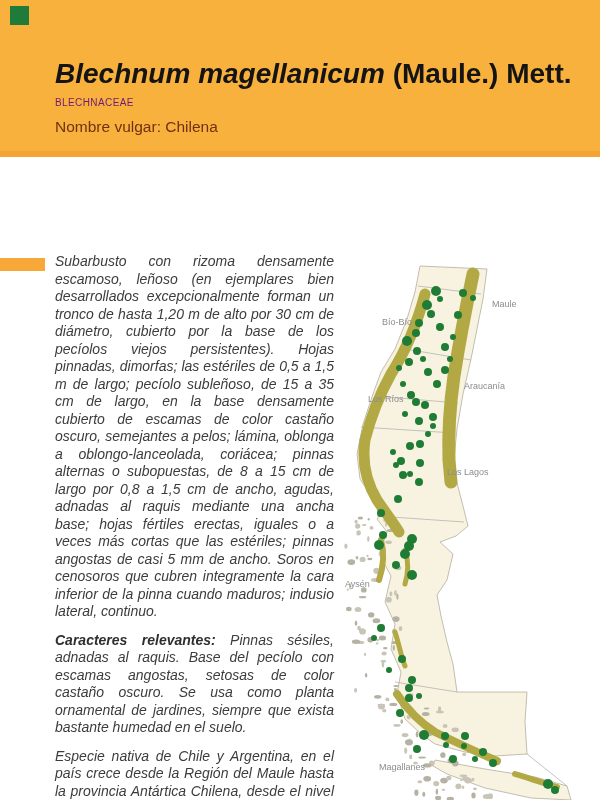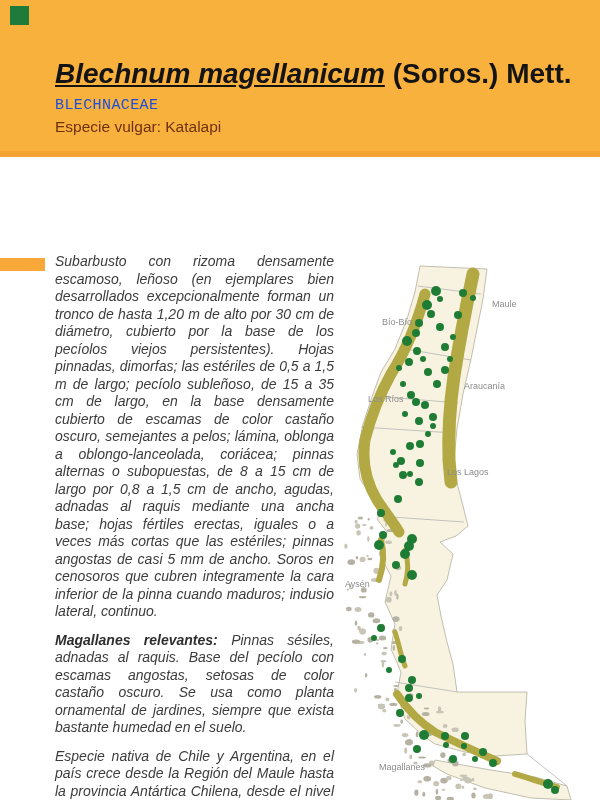--- a/index.html
+++ b/index.html
@@ -4,22 +4,22 @@
 <style>
   html,body{margin:0;padding:0;}
   body{font-family:"Liberation Sans",sans-serif;background:#ffffff;}
   #page{position:relative;width:600px;height:800px;background:#ffffff;overflow:hidden;}
 
   
   .header{position:absolute;left:0;top:0;width:600px;height:157px;
           background:#F9B13E;border-bottom:6px solid #F3A435;box-sizing:border-box;}
   .category-square{position:absolute;left:10px;top:6px;width:19px;height:19px;background:#1E7B39;}
   .title-line{position:absolute;left:55px;top:58px;font-size:28px;font-weight:bold;color:#141414;white-space:nowrap;}
-  .title-line .species{font-style:italic;text-decoration:underline;}
-  .family{position:absolute;left:55px;top:97px;font-size:15px;color:#1d4ed8;letter-spacing:0.4px;font-family:Liberation Mono, monospace;}
+  .title-line .species{font-style:italic;}
+  .family{position:absolute;left:55px;top:97px;font-size:10px;color:#701a75;letter-spacing:0.4px;}
   .common-name{position:absolute;left:55px;top:118px;font-size:15.5px;color:#6F3112;}
 
   
   .accent-tab{position:absolute;left:0;top:258px;width:45px;height:13px;background:#F7A838;}
 
   
   .body-col{position:absolute;left:55px;top:253px;width:279px;color:#3C3C3C;
             font-size:14px;line-height:17.5px;text-align:justify;hyphens:auto;-webkit-hyphens:auto;}
   .body-col p{margin:0 0 11px 0;font-style:italic;}
   .body-col .lead{font-weight:bold;color:#2e2e2e;}
@@ -30,31 +30,31 @@
   .map-label{font-family:"Liberation Sans",sans-serif;font-size:9px;fill:#8C8C8C;}
 </style>
 </head>
 <body>
 
 <div id="page">
 
   <div class="header">
     <div class="category-square"></div>
     <div class="title-line">
-      <span class="species">Blechnum magellanicum</span><span> (Soros.) Mett.</span>
+      <span class="species">Blechnum magellanicum</span><span> (Maule.) Mett.</span>
     </div>
     <div class="family">BLECHNACEAE</div>
-    <div class="common-name">Especie vulgar: Katalapi</div>
+    <div class="common-name">Nombre vulgar: Chilena</div>
   </div>
 
   <div class="accent-tab"></div>
 
   <div class="body-col">
     <p>Subarbusto con rizoma densamente escamoso, leñoso (en ejemplares bien desarrollados excepcionalmente forman un tronco de hasta 1,20 m de alto por 30 cm de diámetro, cubierto por la base de los pecíolos viejos persistentes). Hojas pinnadas, dimorfas; las estériles de 0,5 a 1,5 m de largo; pecíolo subleñoso, de 15 a 35 cm de largo, en la base densamente cubierto de escamas de color castaño oscuro, semejantes a pelos; lámina, oblonga a oblongo-lanceolada, coriácea; pinnas alternas o subopuestas, de 8 a 15 cm de largo por 0,8 a 1,5 cm de ancho, agudas, adnadas al raquis mediante una ancha base; hojas fértiles erectas, iguales o a veces más cortas que las estériles; pinnas angostas de casi 5 mm de ancho. Soros en cenosoros que cubren integramente la cara inferior de la pinna cuando maduros; indusio lateral, continuo.</p>
-    <p><span class="lead">Magallanes relevantes:</span><span> Pinnas sésiles, adnadas al raquis. Base del pecíolo con escamas angostas, setosas de color castaño oscuro. Se usa como planta ornamental de jardines, siempre que exista bastante humedad en el suelo.</span></p>
+    <p><span class="lead">Caracteres relevantes:</span><span> Pinnas sésiles, adnadas al raquis. Base del pecíolo con escamas angostas, setosas de color castaño oscuro. Se usa como planta ornamental de jardines, siempre que exista bastante humedad en el suelo.</span></p>
     <p>Especie nativa de Chile y Argentina, en el país crece desde la Región del Maule hasta la provincia Antártica Chilena, desde el nivel del mar hasta los 2.200 m de altitud. Se encuentra comúnmente dentro del bosque y en lugares húmedos y sombríos, en quebradas y a orillas de</p>
   </div>
 
   <div class="map-wrap">
     <svg id="distribution-map" viewBox="0 0 260 548">
 
       <path d="M 85,2 L 152,5 L 148,35 L 142,65 L 136,95 L 128,130 L 122,165 L 119,195 L 121,215
                L 128,242 L 133,262 L 121,272 L 105,278 L 118,290 L 112,316 L 102,331 L 106,352
                L 112,378 L 118,400 L 122,428 L 192,428 L 190,458 L 192,490
                L 160,492 L 130,488 L 100,480 L 86,470 L 70,455 L 62,430 L 66,408 L 56,385

